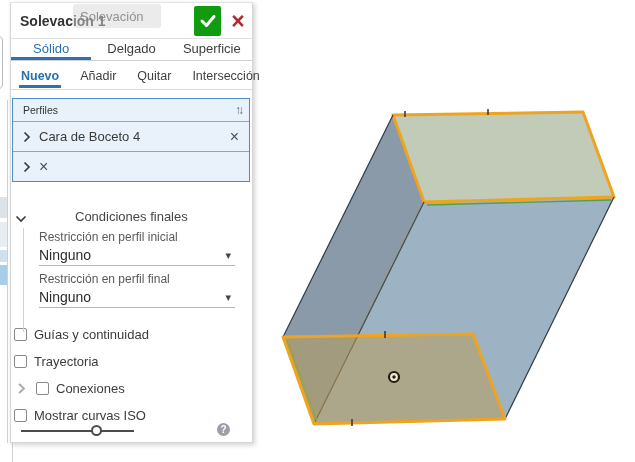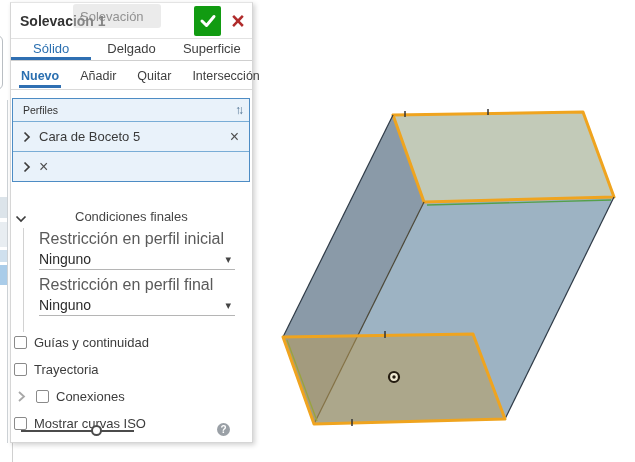--- a/index.html
+++ b/index.html
@@ -50,21 +50,21 @@
   .profile-item { height:30px; border-top:1px solid #79add6; display:flex; align-items:center; padding:0 10px; cursor:pointer; }
   .profile-item .chev { margin-right:8px; display:flex; }
   .profile-item .lbl { flex:1; font-size:13px; color:#3a3a3a; }
   .profile-item .remove { font-size:16px; color:#4f4f4f; cursor:pointer; line-height:14px; }
 
   .section-header { margin-top:22px; height:20px; display:flex; align-items:flex-end; padding-left:4px; flex:0 0 auto; cursor:pointer;gap:40px; }
   .section-header .lbl { font-size:13px; color:#474747; margin-left:8px; }
 
   .fields { position:relative; flex:0 0 auto; }
   .indent-guide { position:absolute; left:12px; top:4px; width:1px; height:104px; background:#d2d2d2; }
-  .field-label { font-size:16px; color:#5a5a5a; margin:6px 17px 0 28px; }
+  .field-label { font-size:12px; color:#5a5a5a; margin:6px 17px 0 28px; }
   .select { margin:1px 17px 0 28px; height:21px; border-bottom:1px solid #b5b5b5;
     display:flex; align-items:center; cursor:pointer; }
   .select .val { flex:1; font-size:14px; color:#2b2b2b; }
   .select .caret { font-size:11px; color:#444; padding-right:4px; }
 
   .checks { margin-top:13px; flex:0 0 auto; }
   .check-row { height:27px; display:flex; align-items:center; padding-left:3px; }
   .checkbox { width:13px; height:13px; border:1px solid #8a8a8a; border-radius:2px; background:#fff; cursor:pointer; flex:0 0 auto; }
   .check-row .lbl { font-size:13px; color:#3c3c3c; margin-left:7px; }
   .check-row.nested { padding-left:6px; }
@@ -152,21 +152,21 @@
       <div class="profiles-header">
         <span class="profiles-label">Perfiles</span>
         <span class="sort-icon">↑↓</span>
       </div>
       <div class="profile-item">
         <span class="chev">
           <svg width="8" height="12" viewBox="0 0 8 12">
               <polyline points="1.5,1.5 6,6 1.5,10.5" fill="none" stroke="#3c3c3c" stroke-width="1.7"></polyline>
             </svg>
         </span>
-        <span class="lbl">Cara de Boceto 5</span>
+        <span class="lbl">Cara de Boceto 4</span>
         <span class="remove">×</span>
       </div>
       <div class="profile-item">
         <span class="chev">
           <svg width="8" height="12" viewBox="0 0 8 12">
               <polyline points="1.5,1.5 6,6 1.5,10.5" fill="none" stroke="#3c3c3c" stroke-width="1.7"></polyline>
             </svg>
         </span>
         <span class="remove">×</span>
       </div>

